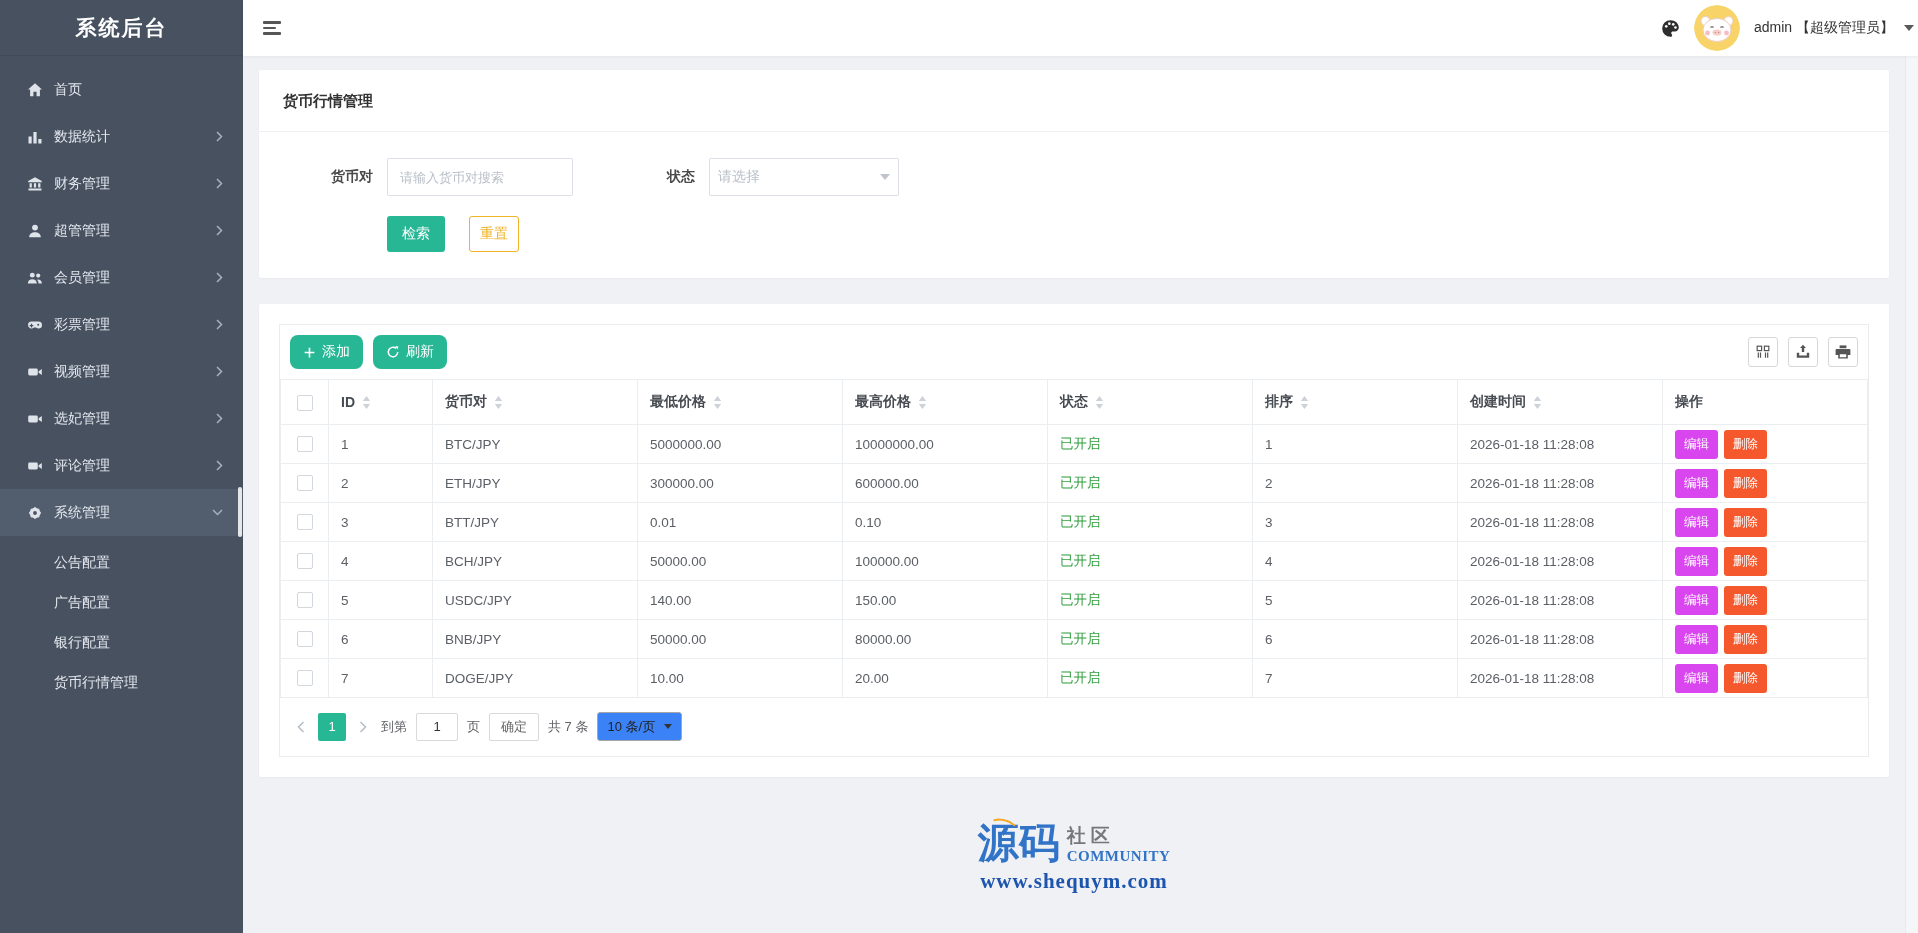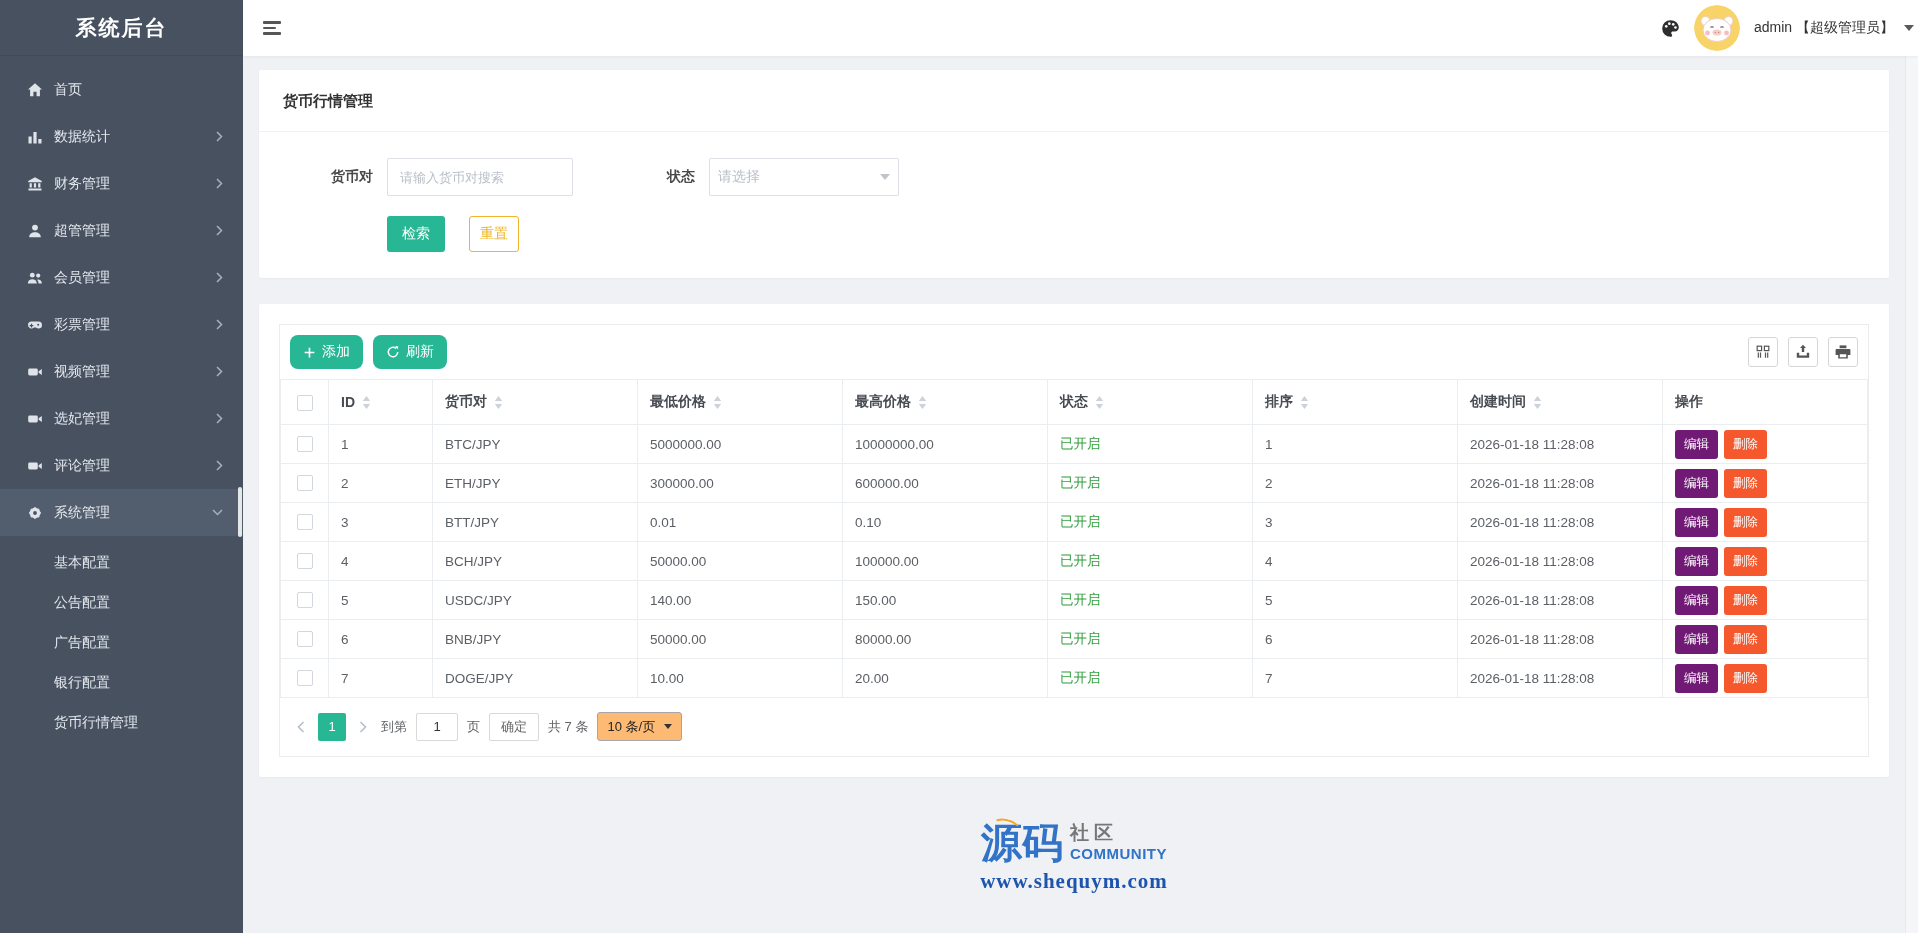--- a/index.html
+++ b/index.html
@@ -59,35 +59,35 @@
 
   table { width:100%; border-collapse:collapse; table-layout:fixed; }
   th,td { border:1px solid #ebeef0; }
   th { height:45px; padding-left:12px; text-align:left; font-size:14px; color:#474b52; }
   th .th-flex { display:flex; align-items:center; gap:7px; font-weight:bold; }
   td { height:39px; padding-left:12px; font-size:13.5px; color:#5c6066; }
   .col-cb { text-align:center; padding-left:0; }
   .cb { width:16px; height:16px; border:1px solid #d2d6dd; border-radius:2px; background:#fff; display:inline-block; vertical-align:middle; cursor:pointer; }
   .cell-status { color:#2f9e3d; }
   .op-btn { border:none; border-radius:3px; color:#fff; font-size:12.5px; padding:6px 9px; margin-right:6px; cursor:pointer; }
-  .op-edit { background:#701a75;font-family:Liberation Mono, monospace; }
+  .op-edit { background:#d946ef;font-family:Liberation Mono, monospace; }
   .op-del { background:#f4582c; }
   .sort-ic { display:flex; cursor:pointer; }
 
   .pagination { display:flex; align-items:center; gap:9px; padding:14px 12px 15px; font-size:13px; color:#606266; }
   .pg-nav { display:flex; align-items:center; cursor:pointer; padding:0 4px; }
   .pg-page { width:28px; height:28px; background:#28b795; color:#fff; border-radius:2px; display:flex; align-items:center; justify-content:center; cursor:pointer; }
   .pg-input { width:42px; height:28px; border:1px solid #d9d9d9; border-radius:2px; text-align:center; font-size:13px; color:#333; outline:none; }
   .pg-confirm { height:28px; padding:0 11px; background:#fff; border:1px solid #d9d9d9; border-radius:2px; color:#666; font-size:13px; cursor:pointer; }
-  .pg-size { height:29px; border:1px solid #a6a6a6; border-radius:3px; padding:0 9px; display:flex; align-items:center; gap:9px; color:#222; cursor:pointer; background:#fdba74; }
+  .pg-size { height:29px; border:1px solid #a6a6a6; border-radius:3px; padding:0 9px; display:flex; align-items:center; gap:9px; color:#222; cursor:pointer; background:#3b82f6; }
   .pg-size-caret { width:0; height:0; border-left:4.5px solid transparent; border-right:4.5px solid transparent; border-top:5.5px solid #333; }
 
   
   .footer-logo { margin-top:46px; display:flex; flex-direction:column; align-items:center; }
-  .logo-row { display:flex; align-items:flex-start; gap:7px; }
+  .logo-row { display:flex; align-items:flex-end; gap:7px;font-family:Liberation Serif, serif; }
   .logo-cn { font-size:41px; line-height:1; color:#3173c6; font-weight:bold; position:relative; }
   .logo-cn::before { content:""; position:absolute; left:10px; top:-4px; width:26px; height:14px; border:2.5px solid transparent; border-top-color:#f5a623; border-radius:50%; transform:rotate(14deg); }
   .logo-right { display:flex; flex-direction:column; }
   .logo-sub { font-size:19px; color:#777; font-weight:bold; letter-spacing:5px; line-height:1; }
   .logo-en { font-size:15px; color:#3173c6; font-weight:bold; letter-spacing:.5px; line-height:1; margin-top:4px; }
   .site-url { font-family:"Liberation Serif","DejaVu Serif",serif; font-weight:bold; font-size:21px; color:#1d55ae; margin-top:5px; letter-spacing:1px; }
 </style>
 </head>
 <body>
 
@@ -239,21 +239,20 @@
         </span>
       <span>系统管理</span>
       <span class="mi-arrow">
           <svg width="11" height="7" viewBox="0 0 11 7">
             <path d="M1 1l4.5 4.5L10 1" stroke="currentColor" stroke-width="1.5" fill="none"></path>
           </svg>
         </span>
     </div>
 
     <div class="submenu">
-      <div class="submenu-item">基本配置</div>
       <div class="submenu-item">公告配置</div>
       <div class="submenu-item">广告配置</div>
       <div class="submenu-item">银行配置</div>
       <div class="submenu-item">货币行情管理</div>
     </div>
   </nav>
 
   <div class="side-thumb"></div>
 </aside>
 

